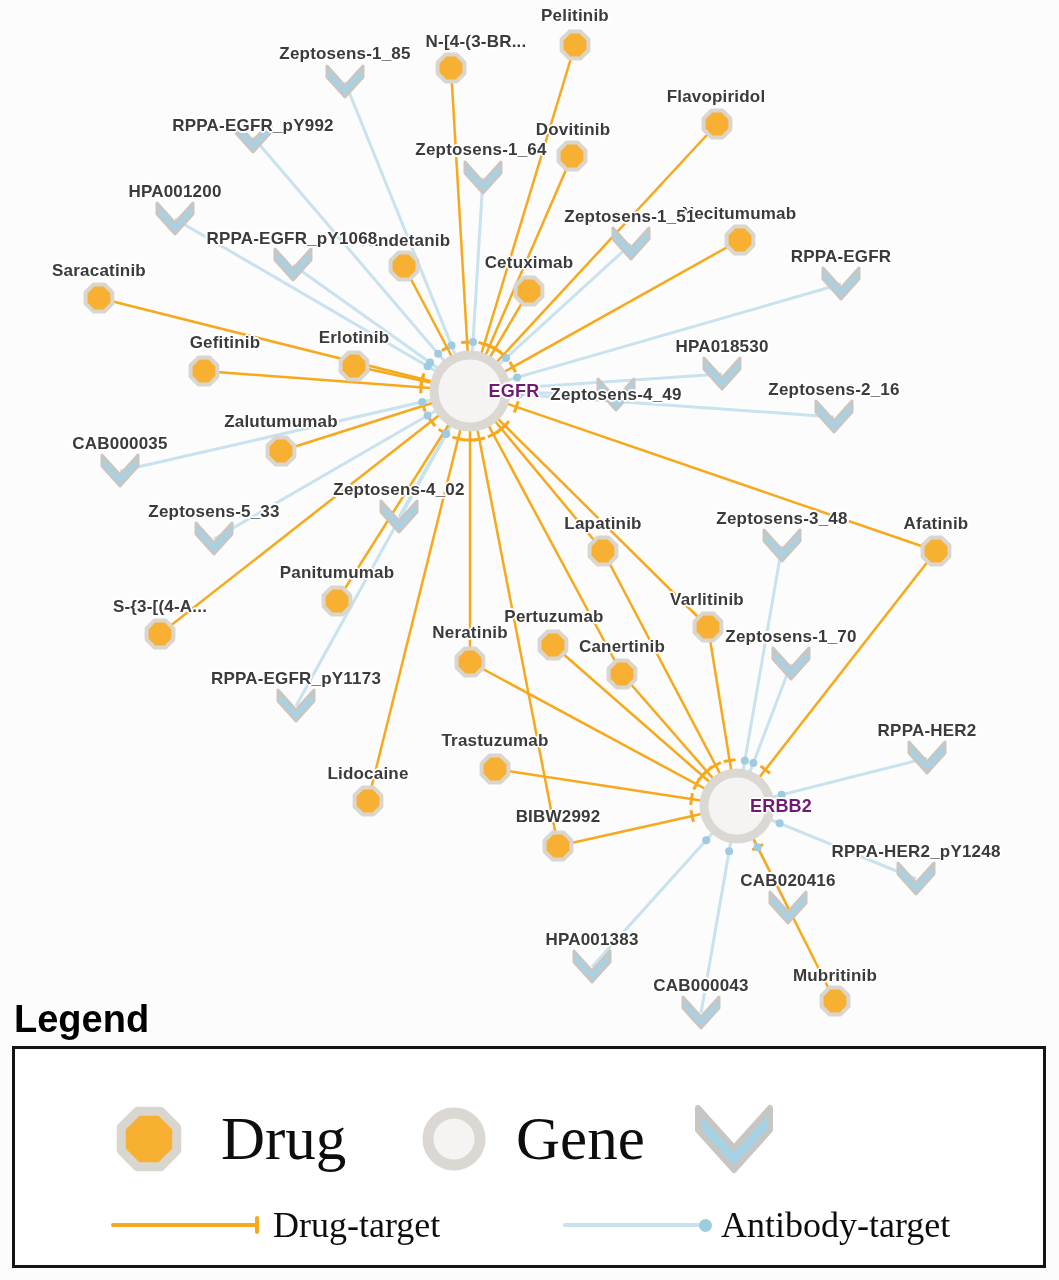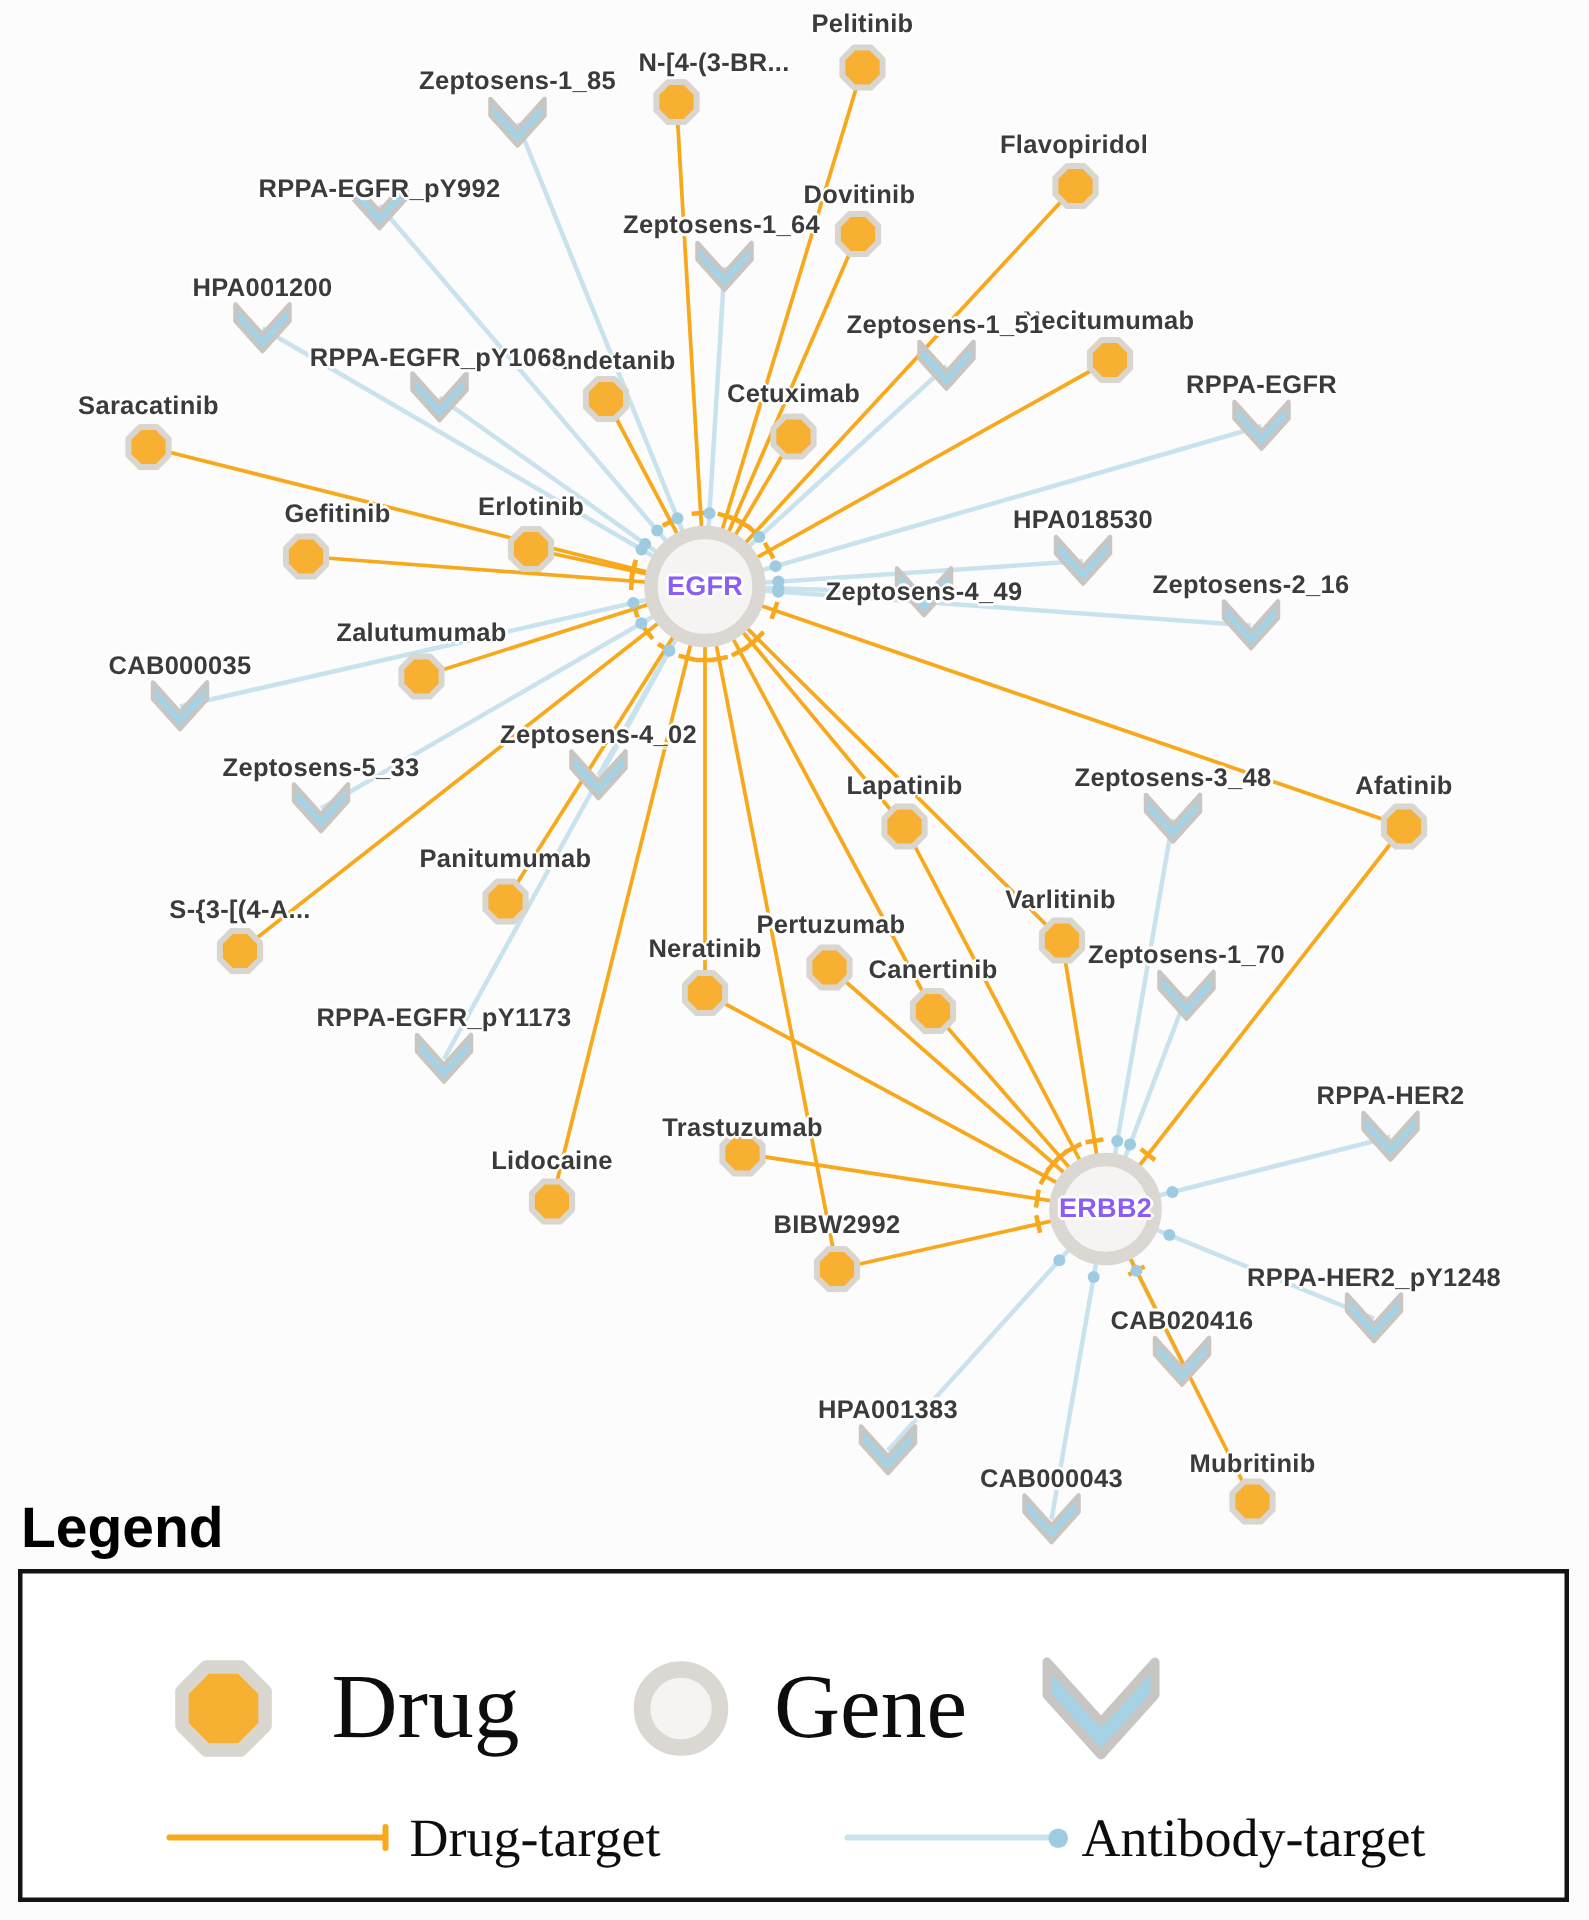--- a/index.html
+++ b/index.html
@@ -1,21 +1,21 @@
 <!DOCTYPE html>
 <html><head>
 <meta charset="utf-8">
 <style>
   html,body{margin:0;padding:0;background:#ffffff;}
   .figure{position:relative;width:1059px;height:1280px;background:#FCFCFC;font-family:"Liberation Sans",sans-serif;overflow:hidden;}
   #graph-svg{position:absolute;left:0;top:0;}
   #label-layer{position:absolute;left:0;top:0;width:100%;height:100%;pointer-events:none;}
   .nlabel{position:absolute;transform:translate(-50%,-50%);white-space:nowrap;font-weight:700;font-size:17px;color:#3b3b3b;letter-spacing:.2px;
     text-shadow:-1px -1px 0 #fff,1px -1px 0 #fff,-1px 1px 0 #fff,1px 1px 0 #fff,-2px 0 0 #fff,2px 0 0 #fff,0 -2px 0 #fff,0 2px 0 #fff;}
-  .glabel{font-size:18px;color:#8b5cf6;}
+  .glabel{font-size:18px;color:#701a75;margin-left:44px;}
   .legend-title{position:absolute;left:14px;top:998px;font-family:Liberation Sans, sans-serif;font-weight:700;font-size:38px;color:#000;}
   .legend-box{position:absolute;left:12px;top:1046px;width:1028px;height:216px;border:3px solid #141414;background:#ffffff;}
   .legend-box .abs{position:absolute;}
   .legend-label-big{font-family:Liberation Serif, serif;font-size:61px;color:#0d0d0d;transform:translateY(-50%);white-space:nowrap;}
   .legend-label-small{font-family:"Liberation Serif",serif;font-size:36px;color:#0d0d0d;transform:translateY(-50%);white-space:nowrap;}
   .edge-line{position:absolute;height:4px;border-radius:2px;}
   .edge-tick{position:absolute;width:4px;height:18px;border-radius:2px;}
   .edge-dot{position:absolute;width:13px;height:13px;border-radius:50%;}
 </style>
 </head>
@@ -193,21 +193,21 @@
       <div class="nlabel" style="left: 354px; top: 338px;">Erlotinib</div>
       <div class="nlabel" style="left: 281px; top: 422px;">Zalutumumab</div>
       <div class="nlabel" style="left: 936px; top: 524px;">Afatinib</div>
       <div class="nlabel" style="left: 603px; top: 524px;">Lapatinib</div>
       <div class="nlabel" style="left: 337px; top: 573px;">Panitumumab</div>
       <div class="nlabel" style="left: 707px; top: 600px;">Varlitinib</div>
       <div class="nlabel" style="left: 160px; top: 607px;">S-{3-[(4-A...</div>
       <div class="nlabel" style="left: 554px; top: 617px;">Pertuzumab</div>
       <div class="nlabel" style="left: 470px; top: 633px;">Neratinib</div>
       <div class="nlabel" style="left: 622px; top: 647px;">Canertinib</div>
-      <div class="nlabel" style="left: 495px; top: 741px; margin-top: 11px;">Trastuzumab</div>
+      <div class="nlabel" style="left: 495px; top: 741px;">Trastuzumab</div>
       <div class="nlabel" style="left: 368px; top: 774px;">Lidocaine</div>
       <div class="nlabel" style="left: 558px; top: 817px;">BIBW2992</div>
       <div class="nlabel" style="left: 835px; top: 976px;">Mubritinib</div>
       <div class="nlabel" style="left: 345px; top: 54px;">Zeptosens-1_85</div>
       <div class="nlabel" style="left: 253px; top: 126px;">RPPA-EGFR_pY992</div>
       <div class="nlabel" style="left: 175px; top: 192px;">HPA001200</div>
       <div class="nlabel" style="left: 481px; top: 150px;">Zeptosens-1_64</div>
       <div class="nlabel" style="left: 630px; top: 217px;">Zeptosens-1_51</div>
       <div class="nlabel" style="left: 292px; top: 239px;">RPPA-EGFR_pY1068</div>
       <div class="nlabel" style="left: 841px; top: 257px;">RPPA-EGFR</div>

